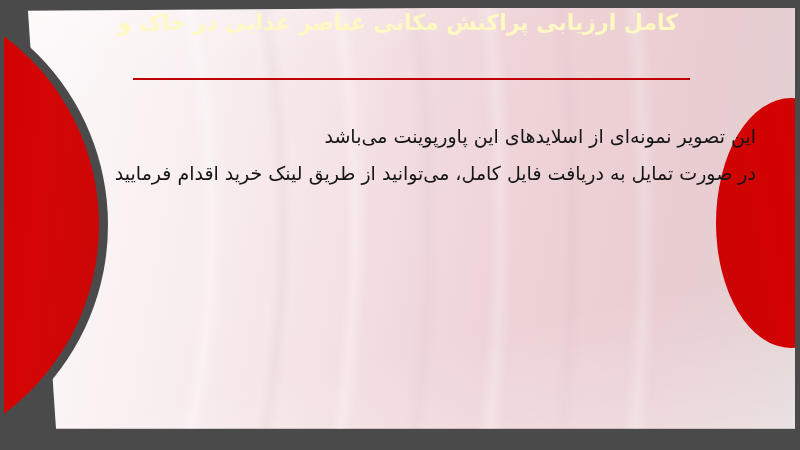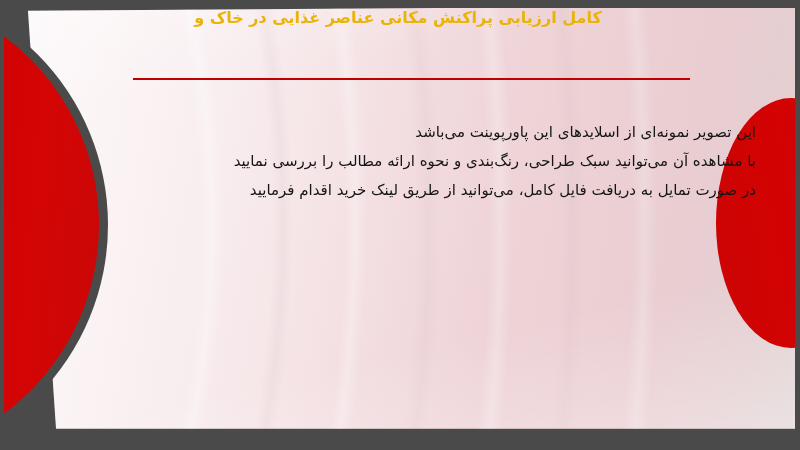--- a/index.html
+++ b/index.html
@@ -157,22 +157,22 @@
 
   .title-block {
     position: absolute;
     top: 6px;
     right: 92px;
     width: 620px;
     text-align: center;
     direction: rtl;
   }
   .title-line {
-    color: #eab308;
-    font-size: 16px;
+    color: #fef9c3;
+    font-size: 22px;
     font-weight: bold;
     line-height: 1.50;
     letter-spacing: 0;
     white-space: nowrap;
   }
   .title-rule {
     position: absolute;
     top: 78px;
     left: 133px;
     width: 557px;
@@ -184,21 +184,21 @@
   .body-block {
     position: absolute;
     top: 118px;
     right: 20px;
     width: 745px;
     text-align: right;
     direction: rtl;
   }
   .body-line {
     color: #151515;
-    font-size: 15px;
+    font-size: 19px;
     font-weight: normal;
     line-height: 1.93;
     white-space: nowrap;
     padding-right: 24px;
   }
 </style>
 </head>
 <body>
 
 <div id="slide">
@@ -218,18 +218,17 @@
 
   <div class="content">
 
     <div class="title-block">
       <div class="title-line">کامل ارزیابی پراکنش مکانی عناصر غذایی در خاک و</div>
     </div>
     <div class="title-rule"></div>
 
     <div class="body-block">
       <div class="body-line">این تصویر نمونه‌ای از اسلایدهای این پاورپوینت می‌باشد</div>
-      <div class="body-line">با مشاهده آن می‌توانید سبک طراحی، رنگ‌بندی و نحوه ارائه مطالب را بررسی نمایید</div>
       <div class="body-line">در صورت تمایل به دریافت فایل کامل، می‌توانید از طریق لینک خرید اقدام فرمایید</div>
     </div>
 
   </div>
 </div>
 
 </body></html>

